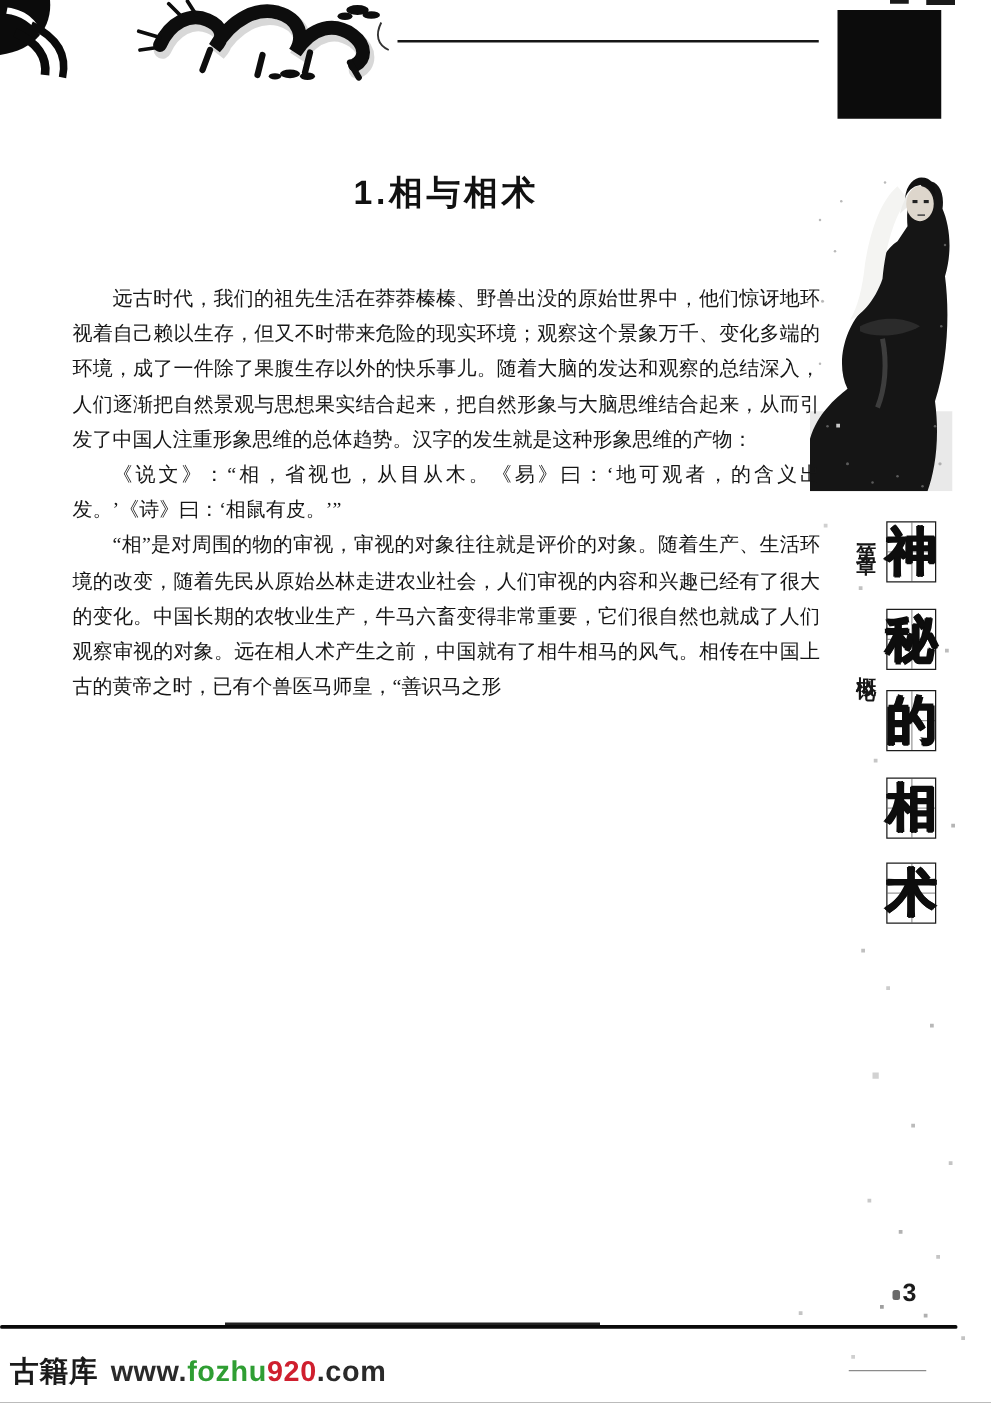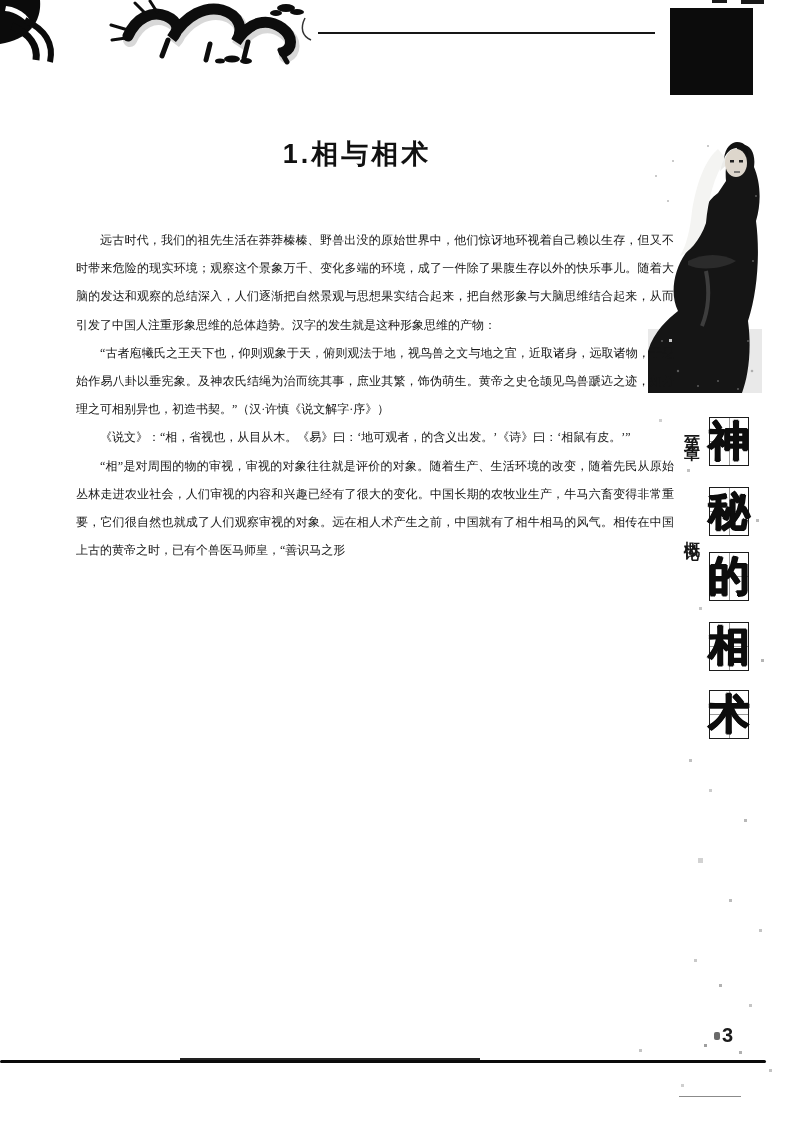--- a/index.html
+++ b/index.html
@@ -13,21 +13,21 @@
   .edge-dash-a{position:absolute;left:712px;top:0;width:15px;height:3px;background:#1a1a1a;}
   .edge-dash-b{position:absolute;left:741px;top:0;width:23px;height:4px;background:#1a1a1a;}
 
   
   .portrait{position:absolute;left:648px;top:141px;width:114px;height:252px;}
 
   
   .page-title{position:absolute;left:58px;top:136px;width:598px;text-align:center;
       font-family:"Liberation Sans","DejaVu Sans",sans-serif;font-weight:bold;
       font-size:27px;letter-spacing:3px;color:#111;}
-  .bodytext{position:absolute;left:76px;top:226px;width:598px;font-size:12px;
+  .bodytext{position:absolute;left:58px;top:226px;width:598px;font-size:16px;
       line-height:28.2px;text-align:justify;color:#161616;}
   .bodytext p{margin:0;text-indent:2em;}
 
   
   .chapter-label,.chapter-sub{position:absolute;left:681px;writing-mode:vertical-rl;
       font-family:"Liberation Sans","DejaVu Sans",sans-serif;font-weight:bold;
       font-size:16px;letter-spacing:4px;color:#161616;}
   .chapter-label{top:423px;}
   .chapter-sub{top:528px;}
   .calli-box{position:absolute;left:709px;width:38px;height:47px;border:1px solid #1c1c1c;
@@ -124,21 +124,20 @@
       <circle cx="25" cy="20" r="1"></circle>
         <circle cx="8" cy="35" r="1"></circle>
         <circle cx="108" cy="55" r="1"></circle>
     </g>
   </svg>
 
   <div class="page-title">1.相与相术</div>
 
   <div class="bodytext">
     <p>远古时代，我们的祖先生活在莽莽榛榛、野兽出没的原始世界中，他们惊讶地环视着自己赖以生存，但又不时带来危险的现实环境；观察这个景象万千、变化多端的环境，成了一件除了果腹生存以外的快乐事儿。随着大脑的发达和观察的总结深入，人们逐渐把自然景观与思想果实结合起来，把自然形象与大脑思维结合起来，从而引发了中国人注重形象思维的总体趋势。汉字的发生就是这种形象思维的产物：</p>
-    <p>“古者庖犧氏之王天下也，仰则观象于天，俯则观法于地，视鸟兽之文与地之宜，近取诸身，远取诸物，于是始作易八卦以垂宪象。及神农氏结绳为治而统其事，庶业其繁，饰伪萌生。黄帝之史仓颉见鸟兽蹏迒之迹，知分理之可相别异也，初造书契。”（汉·许慎《说文解字·序》）</p>
     <p>《说文》：“相，省视也，从目从木。《易》曰：‘地可观者，的含义出发。’《诗》曰：‘相鼠有皮。’”</p>
     <p>“相”是对周围的物的审视，审视的对象往往就是评价的对象。随着生产、生活环境的改变，随着先民从原始丛林走进农业社会，人们审视的内容和兴趣已经有了很大的变化。中国长期的农牧业生产，牛马六畜变得非常重要，它们很自然也就成了人们观察审视的对象。远在相人术产生之前，中国就有了相牛相马的风气。相传在中国上古的黄帝之时，已有个兽医马师皇，“善识马之形</p>
   </div>
 
   <div class="chapter-label">第一章</div>
   <div class="chapter-sub">概论</div>
 
   <div class="calli-box box-1">
     <span>神</span>
   </div>
@@ -154,15 +153,18 @@
   <div class="calli-box box-5">
     <span>术</span>
   </div>
 
   <div class="pagenum-smudge"></div>
   <div class="page-num">3</div>
   <div class="bottom-right-line"></div>
   <div class="smudge-line"></div>
   <div class="smudge-line2"></div>
 
+  <div class="footer-text">
+    <span class="site">古籍库</span><span class="u-dark">www.</span><span class="u-green">fozhu</span><span class="u-red">920</span><span class="u-dark">.com</span>
+  </div>
 
   <div class="speckles"></div>
 </div>
 
 </body></html>

